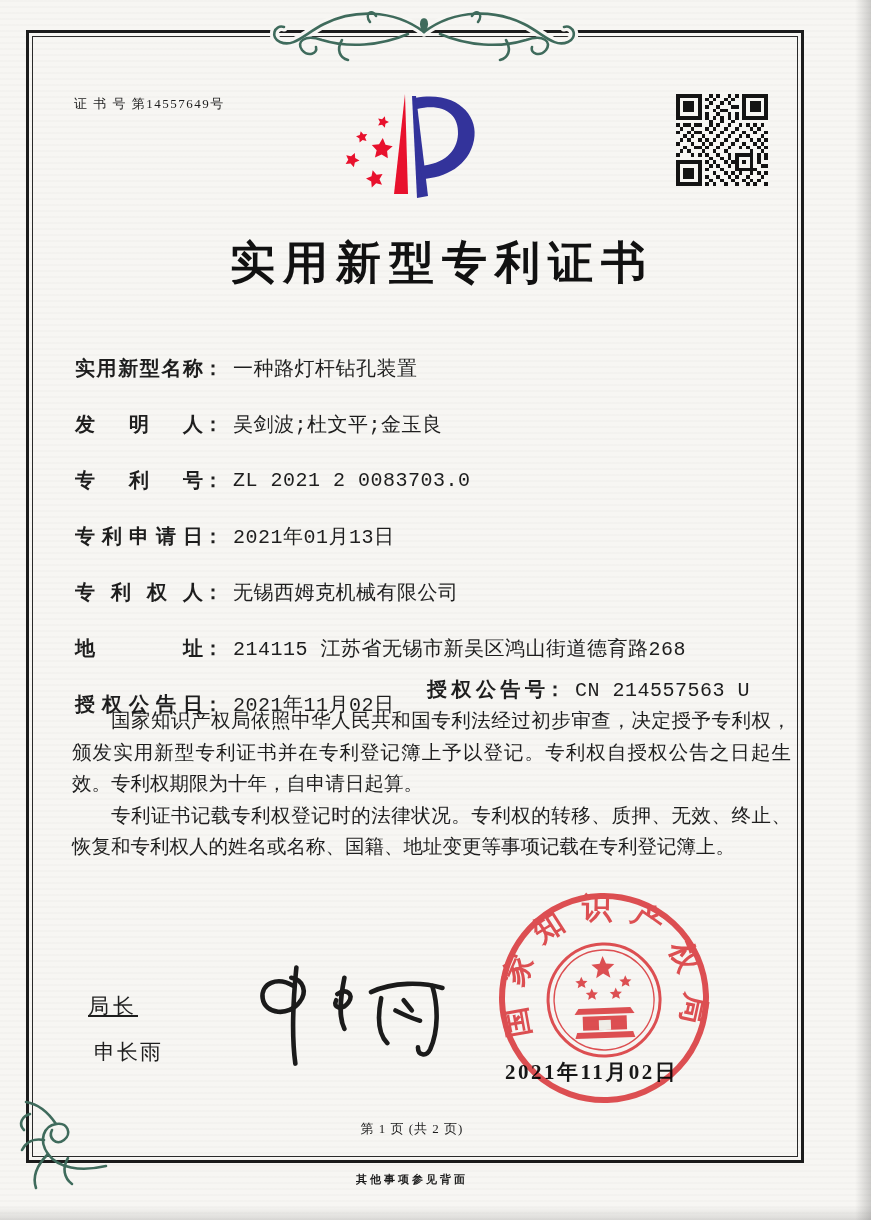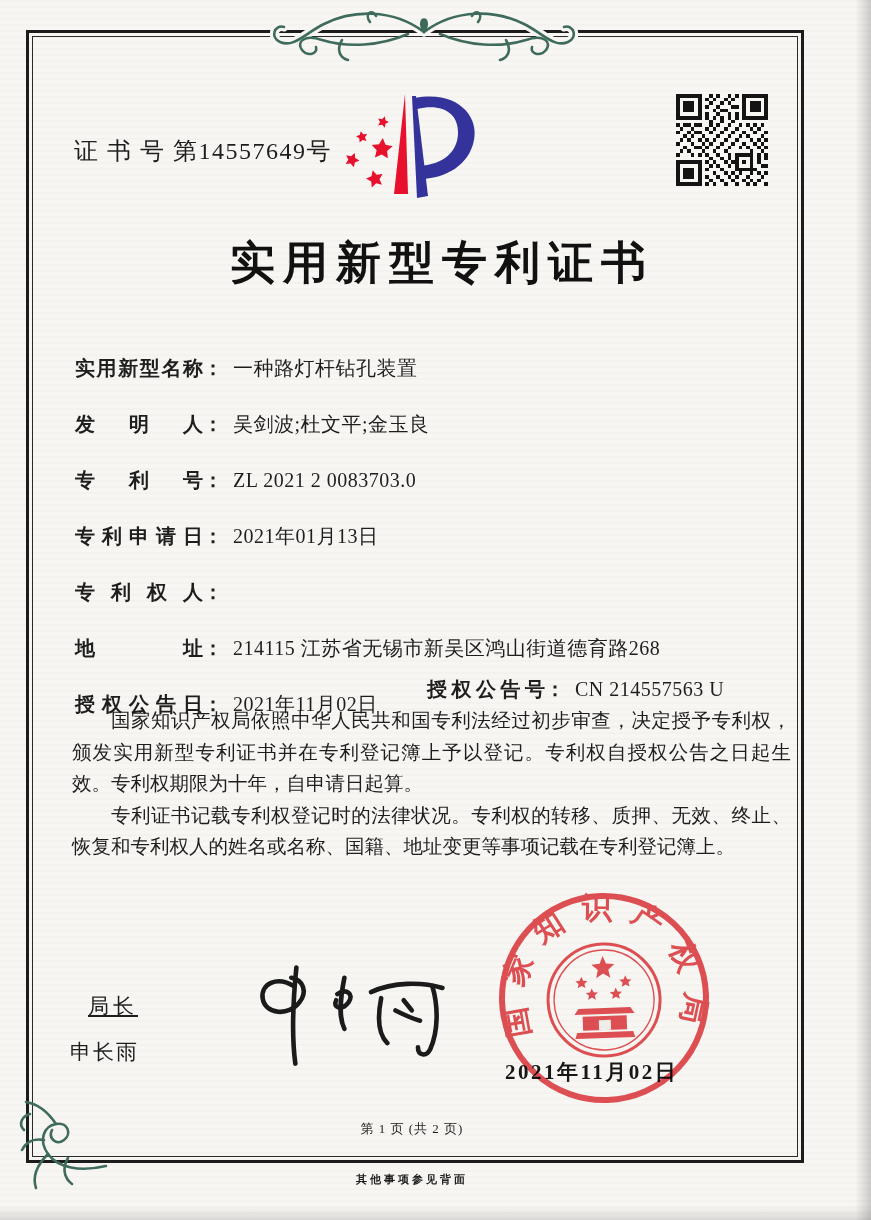--- a/index.html
+++ b/index.html
@@ -17,40 +17,40 @@
   }
   .page::before{
     content:"";position:absolute;left:0;bottom:0;width:100%;height:14px;
     background:linear-gradient(to bottom, rgba(0,0,0,0) 0%, rgba(90,90,90,0.18) 100%);
     pointer-events:none;
   }
   .frame{position:absolute;left:26px;top:30px;width:772px;height:1127px;border:3px solid #1c1c1c;}
   .frame-inner{position:absolute;inset:3px;border:1px solid #2a2a2a;}
   .ornament-top{position:absolute;left:252px;top:0px;}
   .corner-flourish{position:absolute;left:6px;top:1086px;}
-  .cert-no{position:absolute;left:74px;top:95px;font-size:24px;letter-spacing:1.5px;margin-top:40px;}
+  .cert-no{position:absolute;left:74px;top:95px;font-size:13px;letter-spacing:1.5px;}
   .logo{position:absolute;left:305px;top:82px;}
   .qr{position:absolute;left:676px;top:94px;width:92px;height:92px;}
   .title{
     position:absolute;left:26px;top:233px;width:832px;text-align:center;
     font-size:45px;font-weight:bold;letter-spacing:8px;color:#111;
   }
   .fields{position:absolute;left:75px;top:340px;right:80px;font-size:20px;}
   .field-row{display:flex;align-items:center;height:56px;}
   .row-last{position:relative;}
   .fgroup{display:flex;align-items:baseline;}
   .flabel{width:128px;text-align:justify;text-align-last:justify;font-weight:600;flex:none;}
   .flabel-sm{width:118px;font-family:Liberation Mono, monospace;}
   .fcolon{font-weight:600;margin-right:10px;}
-  .fvalue{letter-spacing:0.5px;white-space:nowrap;}
+  .fvalue{letter-spacing:0.5px;white-space:nowrap;font-family:Liberation Mono, monospace;}
   .grant{position:absolute;left:352px;top:0;}
   .paras{position:absolute;left:72px;right:80px;top:705px;}
   .paras p{margin:0;text-indent:2em;text-align:justify;font-size:19.5px;line-height:31.5px;}
   .signer-title{position:absolute;left:88px;top:992px;font-size:21px;letter-spacing:4px;text-decoration:underline;}
-  .signer-name{position:absolute;left:70px;top:1038px;font-size:21px;letter-spacing:2px;}
+  .signer-name{position:absolute;left:94px;top:1038px;font-size:21px;letter-spacing:2px;}
   .signature{position:absolute;left:232px;top:956px;}
   .seal{position:absolute;left:494px;top:888px;mix-blend-mode:multiply;transform:rotate(-2deg);}
   .seal-date{position:absolute;left:505px;top:1058px;font-size:21px;font-weight:600;letter-spacing:2.5px;color:#171717;z-index:0;}
   .page-indicator{position:absolute;left:26px;top:1120px;width:772px;text-align:center;font-size:13px;letter-spacing:1px;}
   .back-note{position:absolute;left:26px;top:1172px;width:772px;text-align:center;font-size:11px;font-weight:600;letter-spacing:3px;}
 </style>
 </head>
 <body>
 
 <div class="page">
@@ -160,20 +160,21 @@
         <span class="fvalue">ZL 2021 2 0083703.0</span>
     </div>
     <div class="field-row">
       <span class="flabel">专利申请日</span>
         <span class="fcolon">：</span>
         <span class="fvalue">2021年01月13日</span>
     </div>
     <div class="field-row">
       <span class="flabel">专利权人</span>
         <span class="fcolon">：</span>
+        <span class="fvalue">无锡西姆克机械有限公司</span>
     </div>
     <div class="field-row">
       <span class="flabel">地址</span>
         <span class="fcolon">：</span>
         <span class="fvalue">214115 江苏省无锡市新吴区鸿山街道德育路268</span>
     </div>
     <div class="field-row row-last">
       <div class="fgroup">
         <span class="flabel">授权公告日</span>
           <span class="fcolon">：</span>

